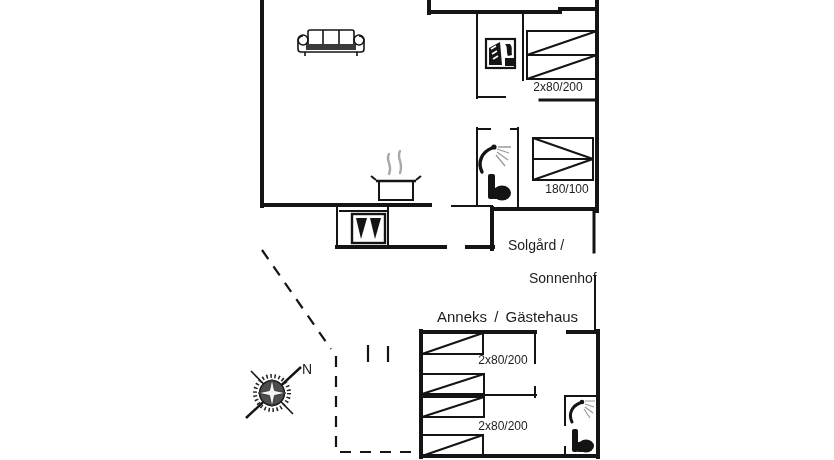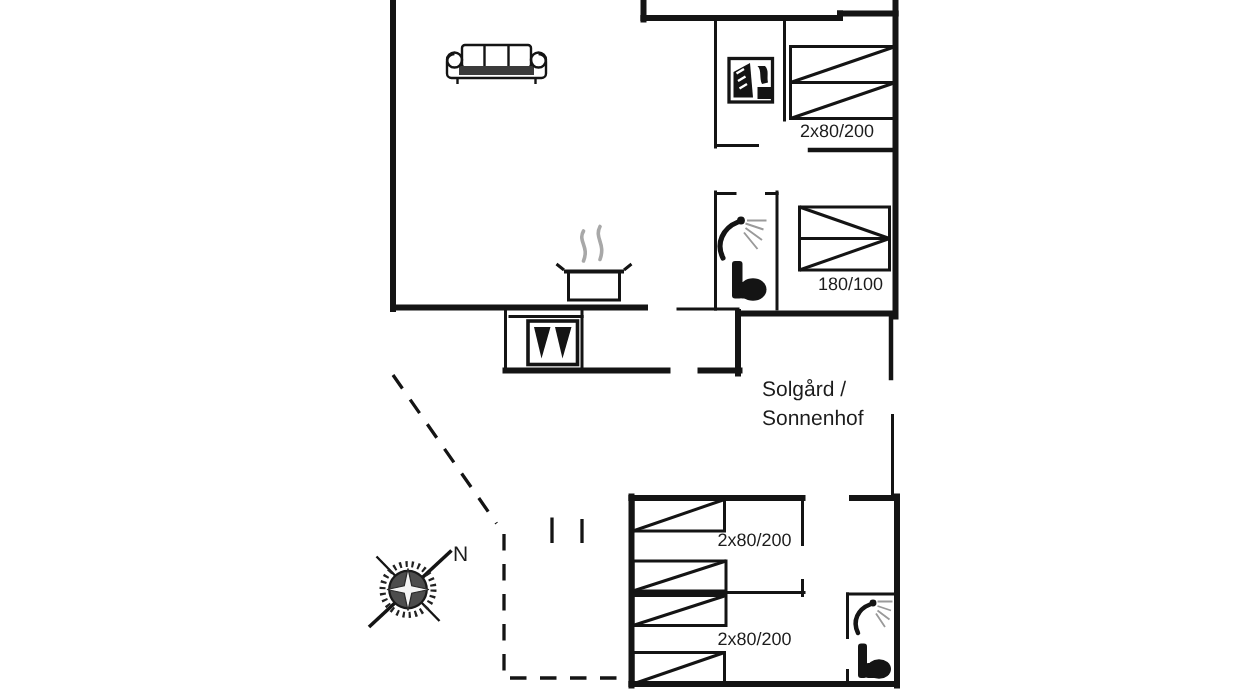--- a/index.html
+++ b/index.html
@@ -175,23 +175,24 @@
     <g stroke="#141414" stroke-width="2.2">
       <path d="M368 345 V362"></path>
       <path d="M388 346 V362"></path>
     </g>
   </svg>
 
   <span class="label bed-label" style="left:526px;top:80px;width:64px;">2x80/200</span>
 
   <span class="label bed-label" style="left:541px;top:182px;width:52px;">180/100</span>
 
-  <span class="label house-name" style="left:508px;top:250px;">Solgård /</span>
+  <span class="label house-name" style="left:508px;top:236px;">Solgård /</span>
 
-  <span class="label house-name" style="left:508px;top:269px;">Sonnenhof</span>
+  <span class="label house-name" style="left:529px;top:269px;">Sonnenhof</span>
 
+  <span class="label annex-name" style="left:437px;top:308px;">Anneks /  Gästehaus</span>
 
   <span class="label bed-label" style="left:473px;top:353px;width:60px;">2x80/200</span>
 
   <span class="label bed-label" style="left:473px;top:419px;width:60px;">2x80/200</span>
 
   <span class="label north-label" style="left:302px;top:361px;">N</span>
 </div>
 
 </body></html>

